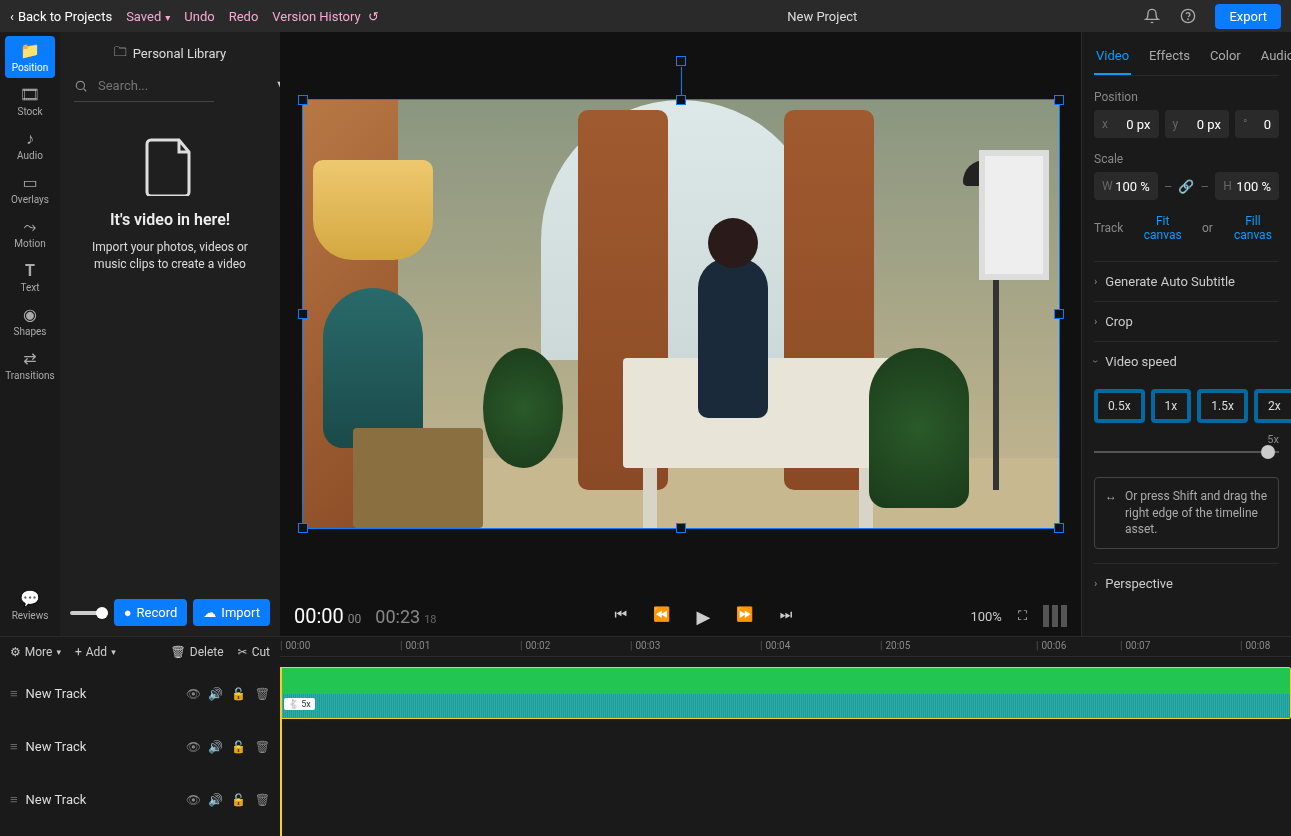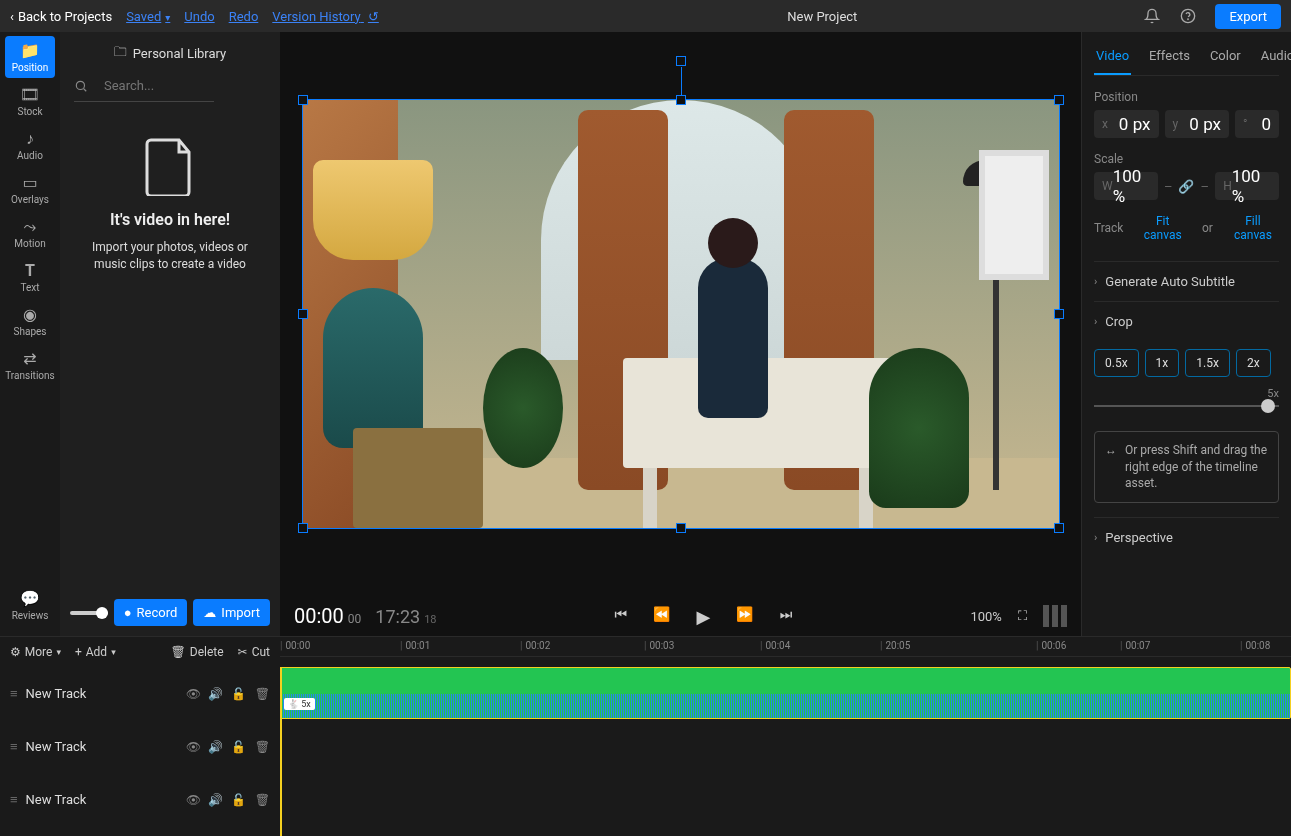--- a/index.html
+++ b/index.html
@@ -1,34 +1,34 @@
 <!DOCTYPE html>
 <html><head>
 <meta charset="utf-8">
 <style>
 * { margin: 0; padding: 0; box-sizing: border-box; font-family: -apple-system, BlinkMacSystemFont, "Segoe UI", Roboto, sans-serif; }
 body { background: #1a1a1a; color: #ccc; width: 1291px; height: 836px; overflow: hidden; display: flex; flex-direction: column; }
 .topbar { height: 32px; background: #2a2a2a; display: flex; align-items: center; padding: 0 10px; font-size: 13px; }
 .tb-left { display: flex; align-items: center; gap: 14px; flex: 1; }
 .back-btn { display: flex; align-items: center; gap: 4px; color: #fff; cursor: pointer; }
-.tb-item { color: #3b82f6; cursor: pointer; text-decoration: underline; }
+.tb-item { color: #f9a8d4; cursor: pointer; }
 .tb-item.dropdown::after { content: "▾"; margin-left: 4px; font-size: 10px; }
 .tb-center { flex: 1; text-align: right; color: #ddd; }
 .tb-right { flex: 1; display: flex; justify-content: flex-end; align-items: center; gap: 18px; }
 .icon-btn { width: 18px; height: 18px; cursor: pointer; display: flex; align-items: center; justify-content: center; }
 .export-btn { background: #0a7cff; color: #fff; padding: 5px 14px; border-radius: 4px; cursor: pointer; font-size: 13px; }
 .main { flex: 1; display: flex; overflow: hidden; }
 .sidebar-left { width: 60px; background: #1a1a1a; display: flex; flex-direction: column; align-items: center; padding-top: 4px; }
 .sl-item { width: 50px; height: 42px; display: flex; flex-direction: column; align-items: center; justify-content: center; gap: 2px; font-size: 10px; color: #aaa; cursor: pointer; border-radius: 4px; margin-bottom: 2px; }
 .sl-item.active { background: #0a7cff; color: #fff; }
 .sl-item .ic { font-size: 16px; }
 .sl-bottom { margin-top: auto; margin-bottom: 10px; }
 .library-panel { width: 220px; background: #1f1f1f; display: flex; flex-direction: column; padding: 10px; }
 .lib-header { display: flex; align-items: center; gap: 6px; justify-content: center; font-size: 13px; color: #ddd; margin-bottom: 10px; }
-.lib-search { display: flex; align-items: center; gap: 12px; padding: 0 4px; margin-bottom: 4px; }
+.lib-search { display: flex; align-items: center; gap: 6px; padding: 0 4px; margin-bottom: 4px; }
 .lib-search input { flex: 1; background: transparent; border: none; outline: none; color: #ccc; font-size: 13px; padding: 4px; }
 .lib-search-icons { display: flex; gap: 10px; }
 .underline { height: 1px; background: #444; margin: 0 4px 16px 4px; width: 140px; }
 .lib-empty { flex: 1; display: flex; flex-direction: column; align-items: center; text-align: center; padding-top: 20px; }
 .lib-empty svg { margin-bottom: 14px; }
 .lib-empty h3 { color: #eee; font-size: 16px; font-weight: 600; margin-bottom: 10px; }
 .lib-empty p { color: #ddd; font-size: 12px; line-height: 1.4; padding: 0 6px; }
 .lib-bottom { display: flex; align-items: center; gap: 6px; padding-top: 8px; }
 .zoom-slider { width: 56px; height: 4px; background: #ccc; border-radius: 2px; position: relative; }
 .zoom-slider .handle { width: 12px; height: 12px; background: #fff; border-radius: 50%; position: absolute; left: 26px; top: -4px; }
@@ -73,27 +73,27 @@
 .levels { display: flex; gap: 3px; }
 .levels span { width: 6px; height: 22px; background: #555; }
 .right-panel { width: 210px; background: #1a1a1a; border-left: 1px solid #2a2a2a; padding: 10px 12px; overflow-y: auto; font-size: 13px; }
 .rp-tabs { display: flex; gap: 16px; border-bottom: 1px solid #2a2a2a; margin-bottom: 14px; }
 .rp-tab { padding: 6px 2px 10px; color: #aaa; cursor: pointer; }
 .rp-tab.active { color: #0a9cff; border-bottom: 2px solid #0a9cff; }
 .rp-label { color: #888; font-size: 12px; margin-bottom: 6px; }
 .rp-row { display: flex; gap: 6px; margin-bottom: 14px; }
 .rp-input { display: flex; align-items: center; background: #2a2a2a; border-radius: 4px; height: 28px; padding: 0 8px; }
 .rp-input .prefix { color: #666; font-size: 12px; margin-right: auto; }
-.rp-input .val { color: #fff; font-size: 17px; }
+.rp-input .val { color: #fff; font-size: 13px; }
 .rp-link { color: #0a9cff; font-size: 12px; text-align: center; cursor: pointer; line-height: 1.2; }
 .rp-resize { display: flex; align-items: center; gap: 14px; margin-bottom: 18px; }
 .rp-section { padding: 12px 0; border-top: 1px solid #2a2a2a; display: flex; align-items: center; gap: 8px; cursor: pointer; }
 .rp-section .chev { color: #888; font-size: 11px; }
 .speed-btns { display: flex; gap: 6px; margin: 8px 0 14px; }
-.speed-btn { border: 1px solid #0369a1; border-radius: 4px; padding: 6px 10px; font-size: 12px; cursor: pointer; color: #ddd; }
+.speed-btn { border: 4px solid #0369a1; border-radius: 4px; padding: 6px 10px; font-size: 12px; cursor: pointer; color: #ddd; }
 .speed-slider { position: relative; height: 24px; margin-bottom: 16px; }
 .speed-slider .track { position: absolute; left: 0; right: 0; top: 14px; height: 2px; background: #555; }
 .speed-slider .lbl { position: absolute; right: 0; top: -4px; font-size: 11px; color: #888; }
 .speed-slider .handle { position: absolute; right: 4px; top: 8px; width: 14px; height: 14px; border-radius: 50%; background: #ccc; }
 .hint-box { border: 1px solid #444; border-radius: 4px; padding: 10px; font-size: 12px; color: #aaa; line-height: 1.4; display: flex; gap: 8px; margin-bottom: 14px; }
 .timeline { height: 200px; background: #1a1a1a; display: flex; flex-direction: column; border-top: 1px solid #2a2a2a; }
 .tl-toolbar { height: 30px; display: flex; align-items: center; padding: 0 10px; gap: 14px; font-size: 12px; }
 .tl-tool { display: flex; align-items: center; gap: 4px; cursor: pointer; color: #ccc; }
 .tl-tool-right { margin-left: auto; display: flex; gap: 14px; }
 .tl-body { flex: 1; display: flex; overflow: hidden; }
@@ -261,21 +261,21 @@
             <span class="h-ml"></span>
             <span class="h-mr"></span>
           <span class="h-rot"></span>
         </div>
       </div>
     </div>
     <div class="transport">
       <div class="time-display">
         <span class="time-cur">00:00</span>
         <span class="time-frames">00</span>
-        <span class="time-dur">17:23</span>
+        <span class="time-dur">00:23</span>
         <span class="time-dur-frames">18</span>
       </div>
       <div class="transport-center">
         <span class="tbtn">⏮</span>
         <span class="tbtn">⏪</span>
         <span class="tbtn" style="font-size:18px;">▶</span>
         <span class="tbtn">⏩</span>
         <span class="tbtn">⏭</span>
       </div>
       <div class="transport-right">
@@ -332,20 +332,24 @@
       <span style="color:#888;font-size:12px;">or</span>
       <span class="rp-link">Fill canvas</span>
     </div>
     <div class="rp-section">
         <span class="chev">›</span>
         <span>Generate Auto Subtitle</span>
       </div>
     <div class="rp-section">
         <span class="chev">›</span>
         <span>Crop</span>
+      </div>
+    <div class="rp-section">
+        <span class="chev" style="transform:rotate(90deg);display:inline-block;">›</span>
+        <span>Video speed</span>
       </div>
     <div class="speed-btns">
       <div class="speed-btn">0.5x</div>
       <div class="speed-btn">1x</div>
       <div class="speed-btn">1.5x</div>
       <div class="speed-btn">2x</div>
     </div>
     <div class="speed-slider">
       <span class="lbl">5x</span>
       <div class="track"></div>
@@ -386,21 +390,21 @@
               <span>Cut</span>
             </div>
         </div>
       </div>
     </div>
     <div style="flex:1;position:relative;">
       <div class="tl-ruler">
         <span class="tl-tick" style="left:0px">00:00</span>
         <span class="tl-tick" style="left:120px">00:01</span>
         <span class="tl-tick" style="left:240px">00:02</span>
-        <span class="tl-tick" style="left:364px">00:03</span>
+        <span class="tl-tick" style="left:350px">00:03</span>
         <span class="tl-tick" style="left:480px">00:04</span>
         <span class="tl-tick" style="left:600px">20:05</span>
         <span class="tl-tick" style="left:756px">00:06</span>
         <span class="tl-tick" style="left:840px">00:07</span>
         <span class="tl-tick" style="left:960px">00:08</span>
 
       </div>
     </div>
   </div>
   <div class="tl-body">

